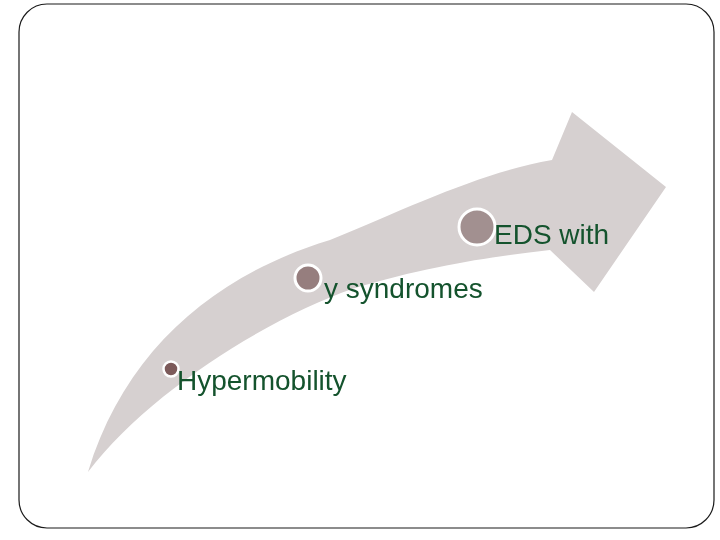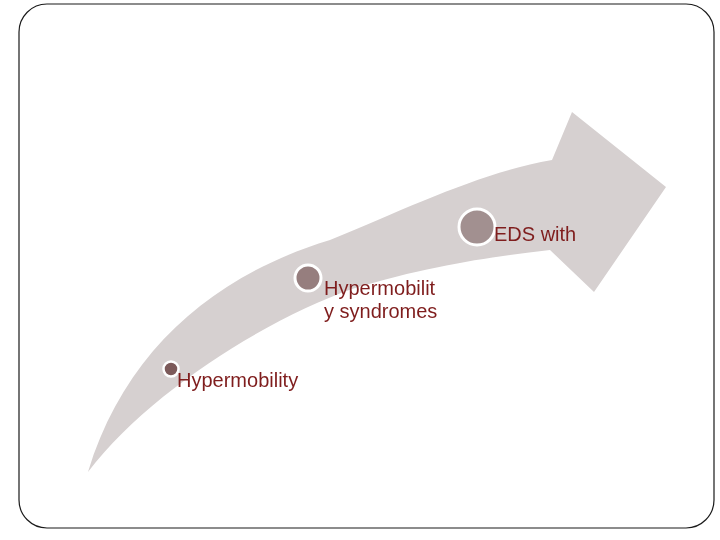--- a/index.html
+++ b/index.html
@@ -17,22 +17,22 @@
   }
   .shape-layer {
     position: absolute;
     left: 0;
     top: 0;
     width: 720px;
     height: 540px;
   }
   .step-label {
     position: absolute;
-    color: #7f1d1d;
-    font-size: 20px;
+    color: #14532d;
+    font-size: 28px;
     line-height: 23px;
     white-space: nowrap;
     letter-spacing: 0px;
   }
   .step-label .line {
     display: block;
   }
   .step-label .line:empty {
     display: none;
   }
@@ -66,21 +66,20 @@
 
     <circle cx="477" cy="227" r="18" stroke-width="3" stroke="#ffffff" fill="#a29090"></circle>
   </svg>
 
   <div class="step-label" id="label-1">
     <span class="line">Hypermobility</span>
 
   </div>
 
   <div class="step-label" id="label-2">
-    <span class="line">Hypermobilit</span>
     <span class="line">y syndromes</span>
   </div>
 
   <div class="step-label" id="label-3">
     <span class="line">EDS with</span>
   </div>
 
 </div>
 
 </body></html>

